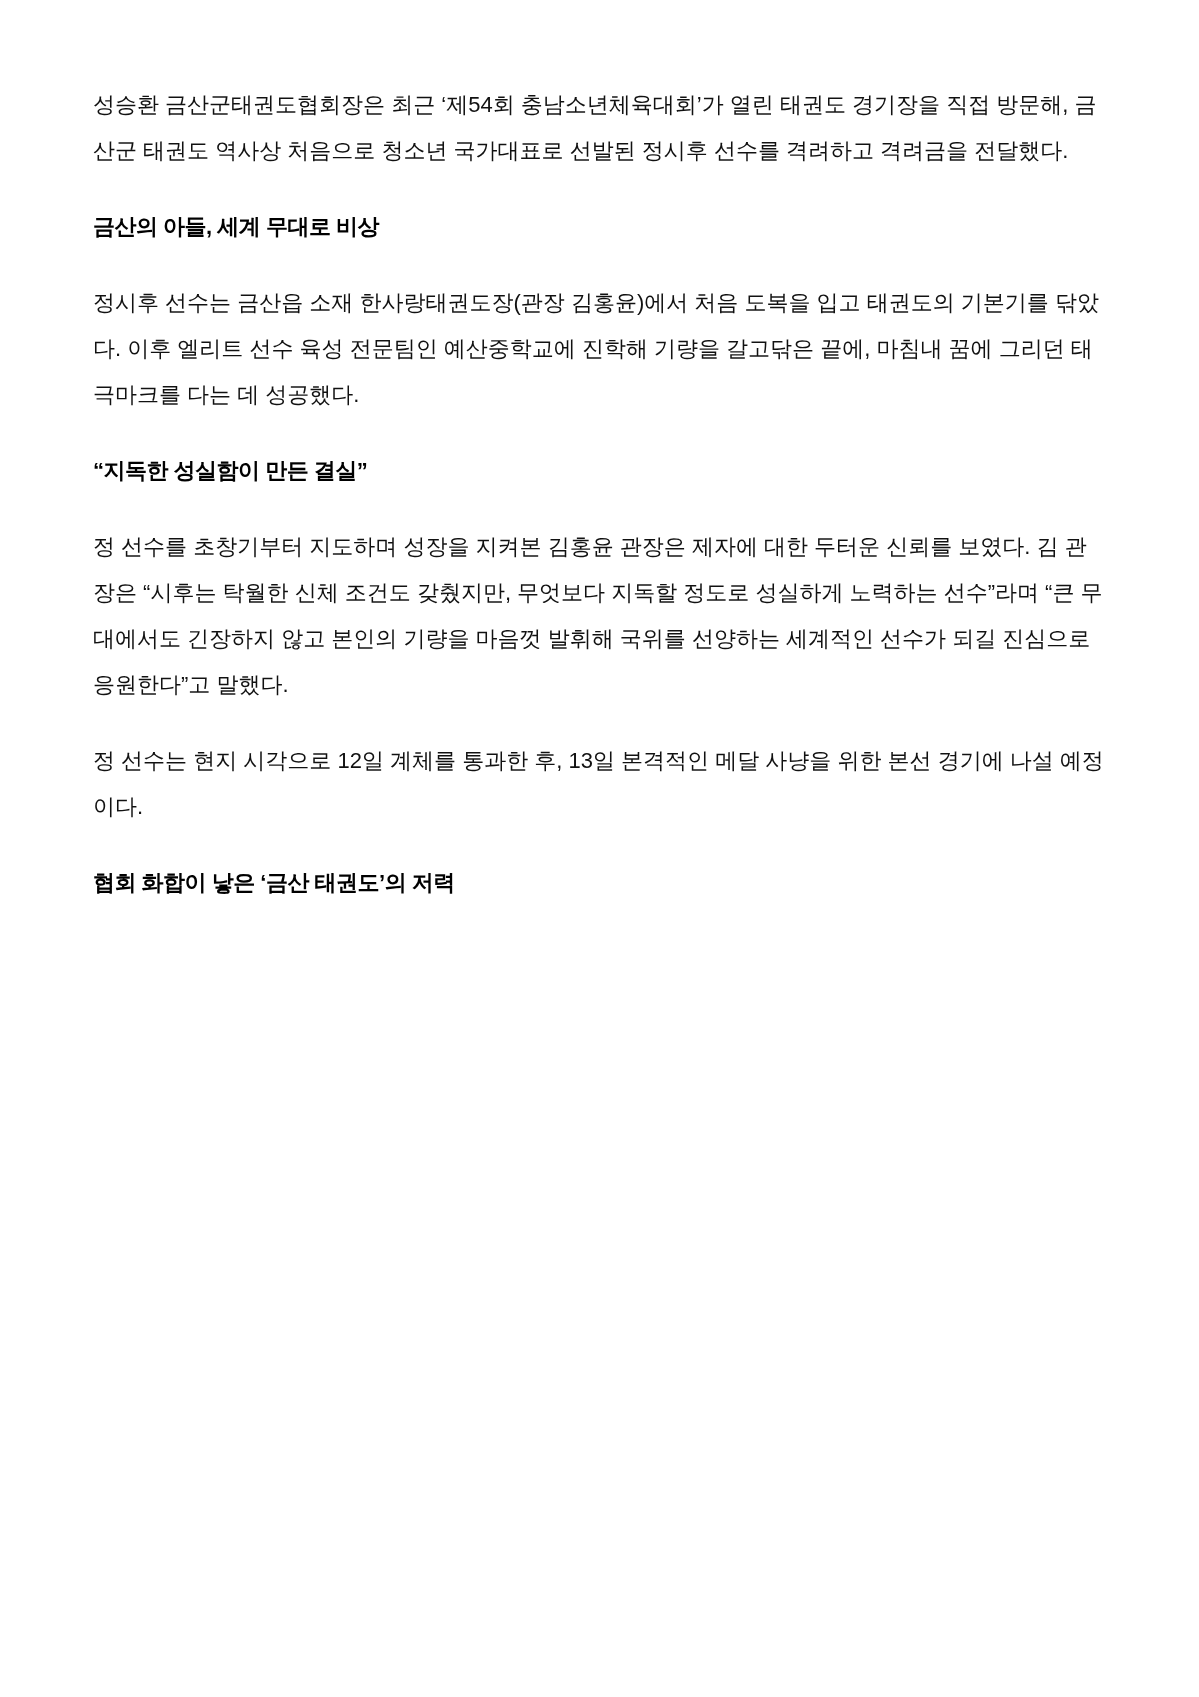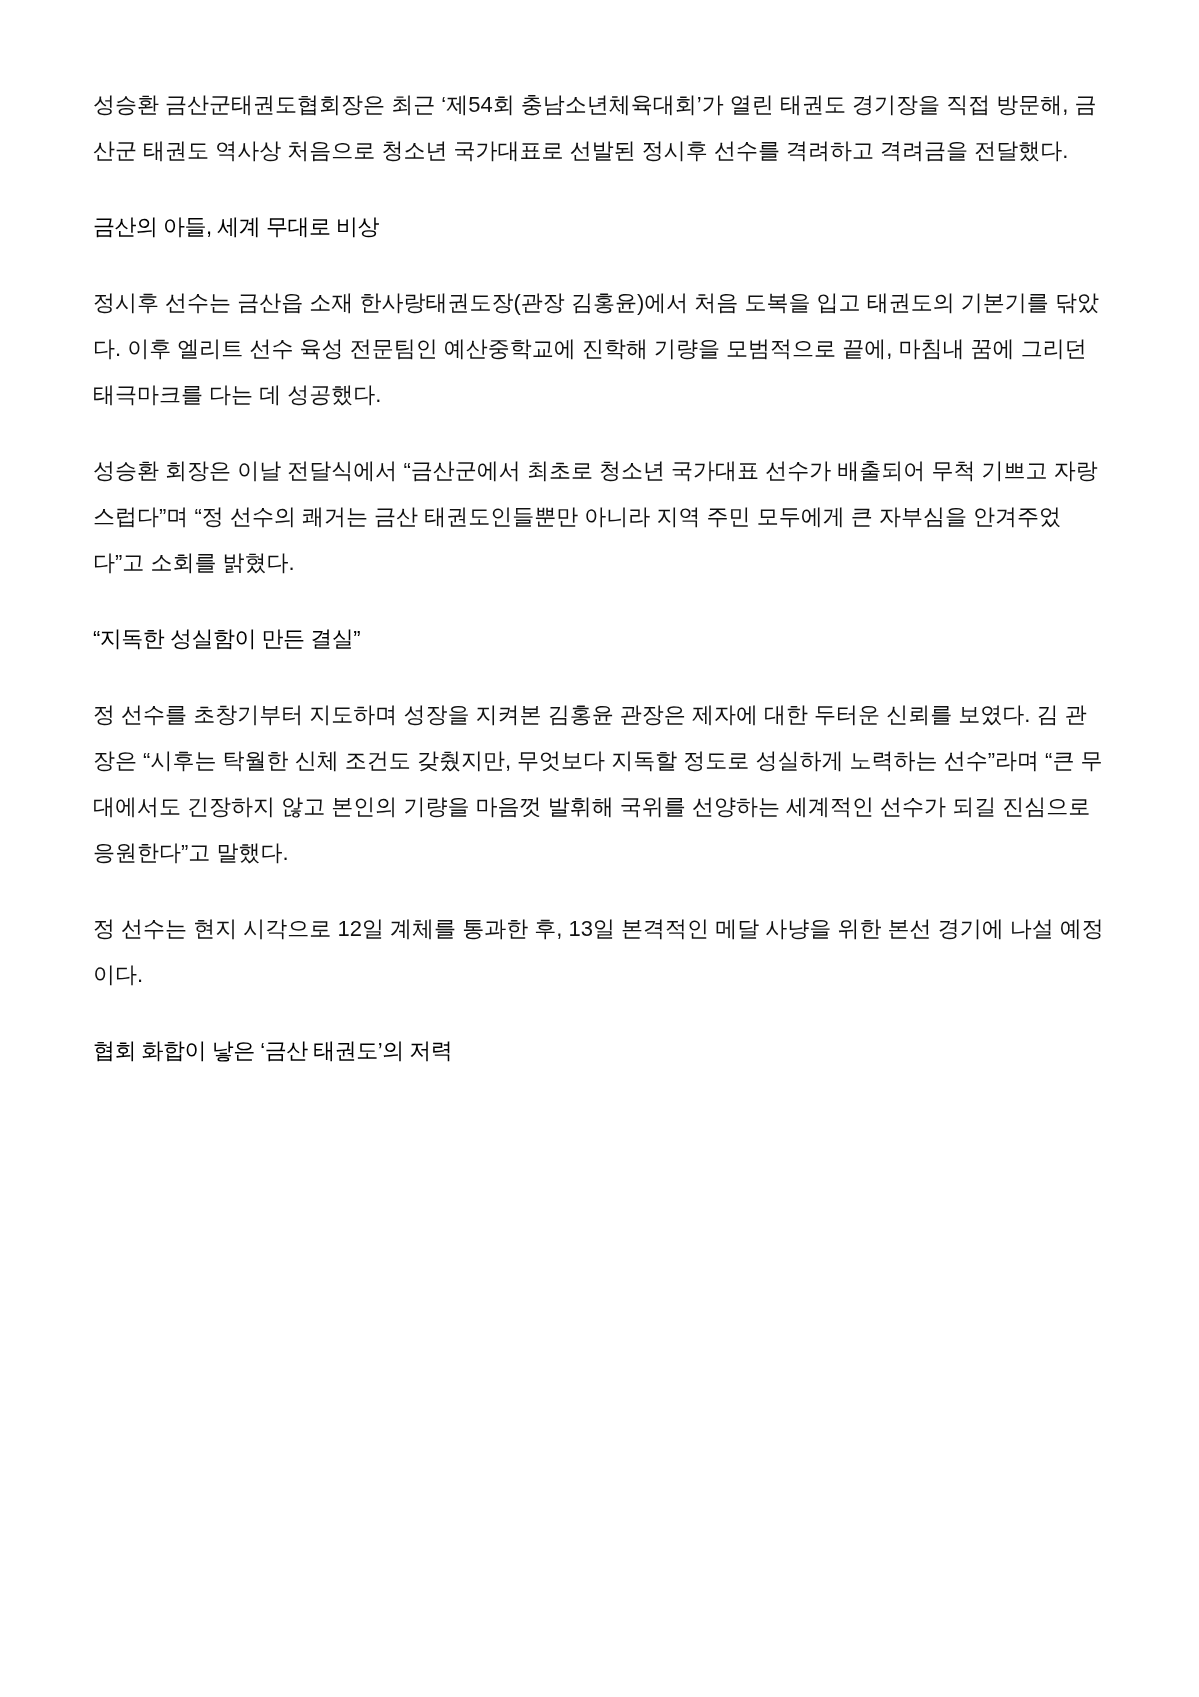--- a/index.html
+++ b/index.html
@@ -24,40 +24,39 @@
     line-height: 46px;
     font-weight: 400;
     margin: 0 0 30px 0;
     word-break: break-all;
     overflow-wrap: break-word;
     white-space: normal;
   }
   .article h2.section-heading {
     font-size: 22px;
     line-height: 46px;
-    font-weight: 400;
+    font-weight: 700;
     color: #000000;
     margin: 0 0 30px 0;
     word-break: break-all;
     letter-spacing: -0.5px;
   }
 </style>
 </head>
 <body>
 
 <div class="article">
 
   <p class="body-paragraph">성승환 금산군태권도협회장은 최근 ‘제54회 충남소년체육대회’가 열린 태권도 경기장을 직접 방문해, 금산군 태권도 역사상 처음으로 청소년 국가대표로 선발된 정시후 선수를 격려하고 격려금을 전달했다.</p>
 
   <h2 class="section-heading">금산의 아들, 세계 무대로 비상</h2>
 
-  <p class="body-paragraph">정시후 선수는 금산읍 소재 한사랑태권도장(관장 김홍윤)에서 처음 도복을 입고 태권도의 기본기를 닦았다. 이후 엘리트 선수 육성 전문팀인 예산중학교에 진학해 기량을 모범적으로 끝에, 마침내 꿈에 그리던 태극마크를 다는 데 성공했다.</p>
+  <p class="body-paragraph">정시후 선수는 금산읍 소재 한사랑태권도장(관장 김홍윤)에서 처음 도복을 입고 태권도의 기본기를 닦았다. 이후 엘리트 선수 육성 전문팀인 예산중학교에 진학해 기량을 갈고닦은 끝에, 마침내 꿈에 그리던 태극마크를 다는 데 성공했다.</p>
 
 
-  <p class="body-paragraph">성승환 회장은 이날 전달식에서 “금산군에서 최초로 청소년 국가대표 선수가 배출되어 무척 기쁘고 자랑스럽다”며 “정 선수의 쾌거는 금산 태권도인들뿐만 아니라 지역 주민 모두에게 큰 자부심을 안겨주었다”고 소회를 밝혔다.</p>
 
   <h2 class="section-heading">“지독한 성실함이 만든 결실”</h2>
 
   <p class="body-paragraph">정 선수를 초창기부터 지도하며 성장을 지켜본 김홍윤 관장은 제자에 대한 두터운 신뢰를 보였다. 김 관장은 “시후는 탁월한 신체 조건도 갖췄지만, 무엇보다 지독할 정도로 성실하게 노력하는 선수”라며 “큰 무대에서도 긴장하지 않고 본인의 기량을 마음껏 발휘해 국위를 선양하는 세계적인 선수가 되길 진심으로 응원한다”고 말했다.</p>
 
 
   <p class="body-paragraph">정 선수는 현지 시각으로 12일 계체를 통과한 후, 13일 본격적인 메달 사냥을 위한 본선 경기에 나설 예정이다.</p>
 
   <h2 class="section-heading">협회 화합이 낳은 ‘금산 태권도’의 저력</h2>
 

